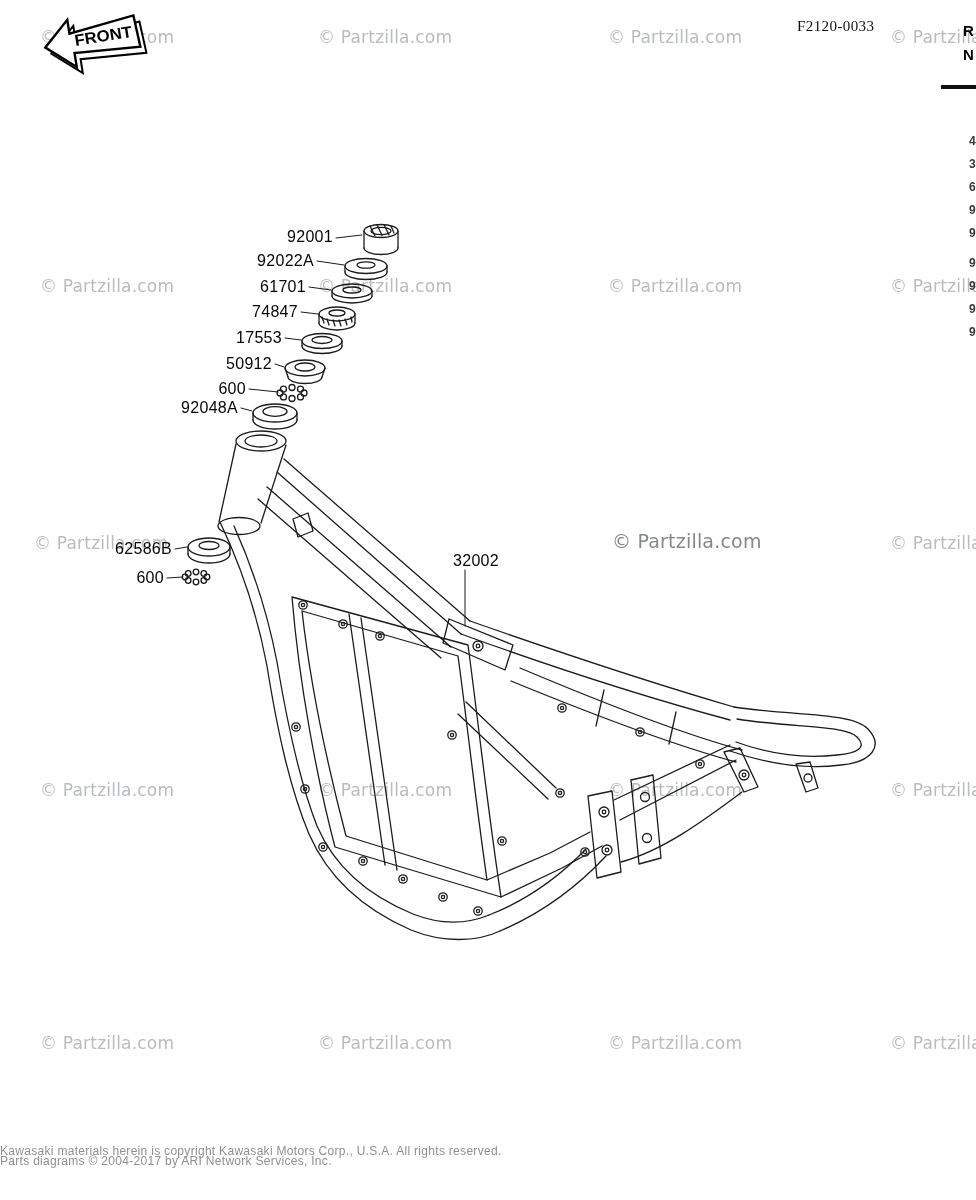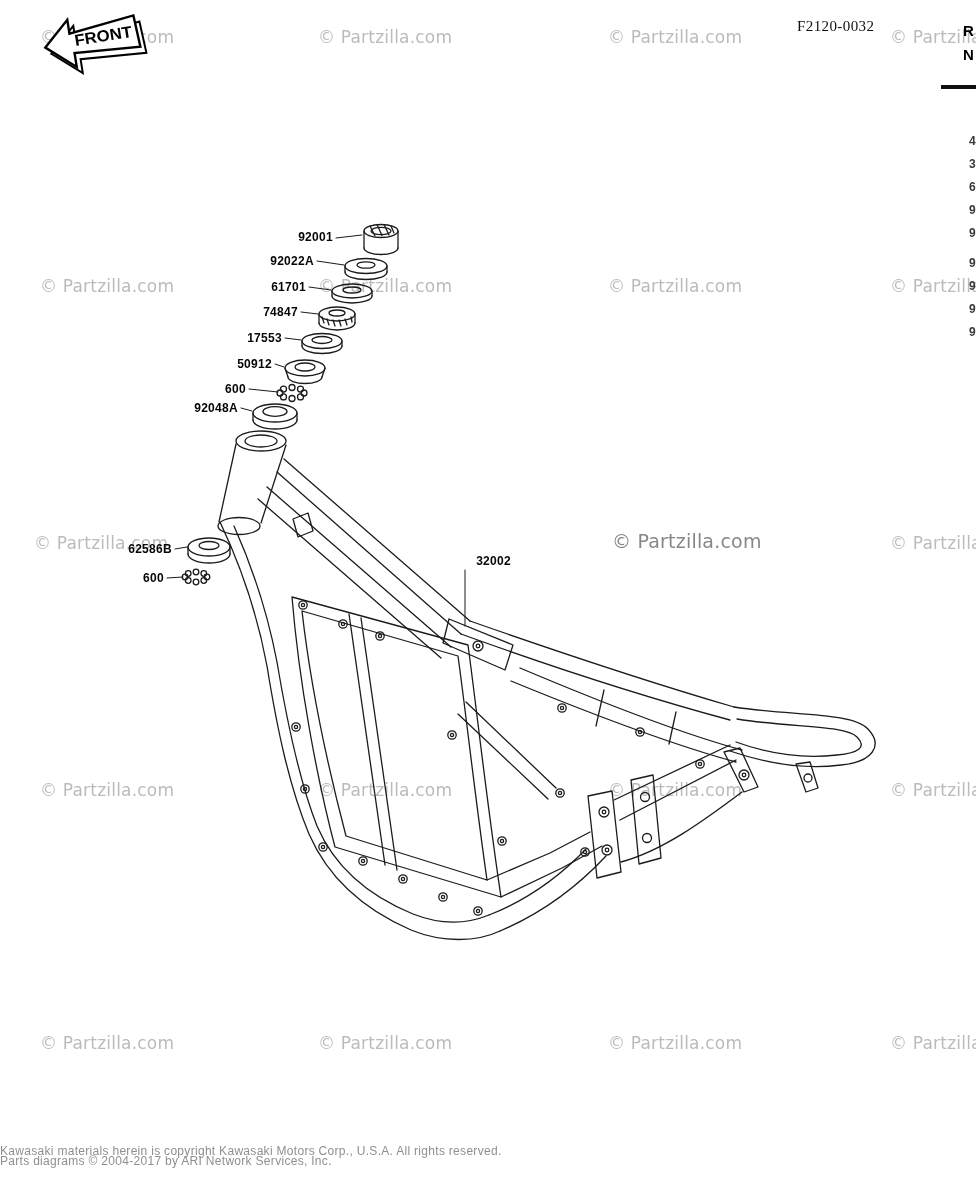--- a/index.html
+++ b/index.html
@@ -12,21 +12,21 @@
     font-size:17px; color:#b9bcbe; white-space:nowrap; letter-spacing:.2px;
     user-select:none;
   }
   .wm-dark { color:#84888c; font-size:19px; }
   .diagram-code {
     position:absolute; left:797px; top:18px;
     font-family:"Liberation Serif", serif; font-size:15px; color:#111;
     letter-spacing:.4px;
   }
   .part-label {
-    position:absolute; font-size:12px; font-weight:700; color:#060606;
+    position:absolute; font-size:16px; font-weight:400; color:#060606;
     text-align:right; letter-spacing:.3px; line-height:16px;
   }
   .side-header {
     position:absolute; left:963px; font-weight:700; font-size:15px; color:#000;
   }
   .side-rule {
     position:absolute; left:941px; top:85px; width:35px; height:4px; background:#101010;
   }
   .edge-mark {
     position:absolute; left:969px; font-size:12px; font-weight:700; color:#3a3a3a;
@@ -290,21 +290,21 @@
   </svg>
 
   <svg class="front-arrow-svg" width="110" height="80" viewBox="0 0 110 80">
     <g transform="rotate(-9 52 38)">
       <path d="M4,30 L30,6 L30,20 L96,12 L98,44 L32,40 L32,54 Z" transform="translate(5,7)" fill="#ffffff" stroke="#000" stroke-width="2"></path>
       <path d="M4,30 L30,6 L30,20 L96,12 L98,44 L32,40 L32,54 Z" fill="#ffffff" stroke="#000" stroke-width="2.4"></path>
       <text x="63" y="33" text-anchor="middle" font-size="16" font-weight="bold" font-family="Liberation Sans, sans-serif" fill="#000" textLength="58" lengthAdjust="spacingAndGlyphs">FRONT</text>
     </g>
   </svg>
 
-  <span class="diagram-code">F2120-0032</span>
+  <span class="diagram-code">F2120-0033</span>
 
   <span class="side-header" style="top:22px">R</span>
   <span class="side-header" style="top:46px">N</span>
   <div class="side-rule"></div>
   <span class="edge-mark" style="top:134px">4</span>
   <span class="edge-mark" style="top:157px">3</span>
   <span class="edge-mark" style="top:180px">6</span>
   <span class="edge-mark" style="top:203px">9</span>
   <span class="edge-mark" style="top:226px">9</span>
   <span class="edge-mark" style="top:256px">9</span>
@@ -315,20 +315,20 @@
   <span class="part-label" style="left:253px;top:229px;width:80px">92001</span>
   <span class="part-label" style="left:234px;top:253px;width:80px">92022A</span>
   <span class="part-label" style="left:226px;top:279px;width:80px">61701</span>
   <span class="part-label" style="left:218px;top:304px;width:80px">74847</span>
   <span class="part-label" style="left:202px;top:330px;width:80px">17553</span>
   <span class="part-label" style="left:192px;top:356px;width:80px">50912</span>
   <span class="part-label" style="left:166px;top:381px;width:80px">600</span>
   <span class="part-label" style="left:158px;top:400px;width:80px">92048A</span>
   <span class="part-label" style="left:92px;top:541px;width:80px">62586B</span>
   <span class="part-label" style="left:84px;top:570px;width:80px">600</span>
-  <span class="part-label" style="left:441px;top:553px;width:70px;text-align:right">32002</span>
+  <span class="part-label" style="left:441px;top:553px;width:70px;text-align:center">32002</span>
 
   <div class="footer">
     <div>Kawasaki materials herein is copyright Kawasaki Motors Corp., U.S.A. All rights reserved.</div>
     <div>Parts diagrams © 2004-2017 by ARI Network Services, Inc.</div>
   </div>
 
 </div>
 
 </body></html>

